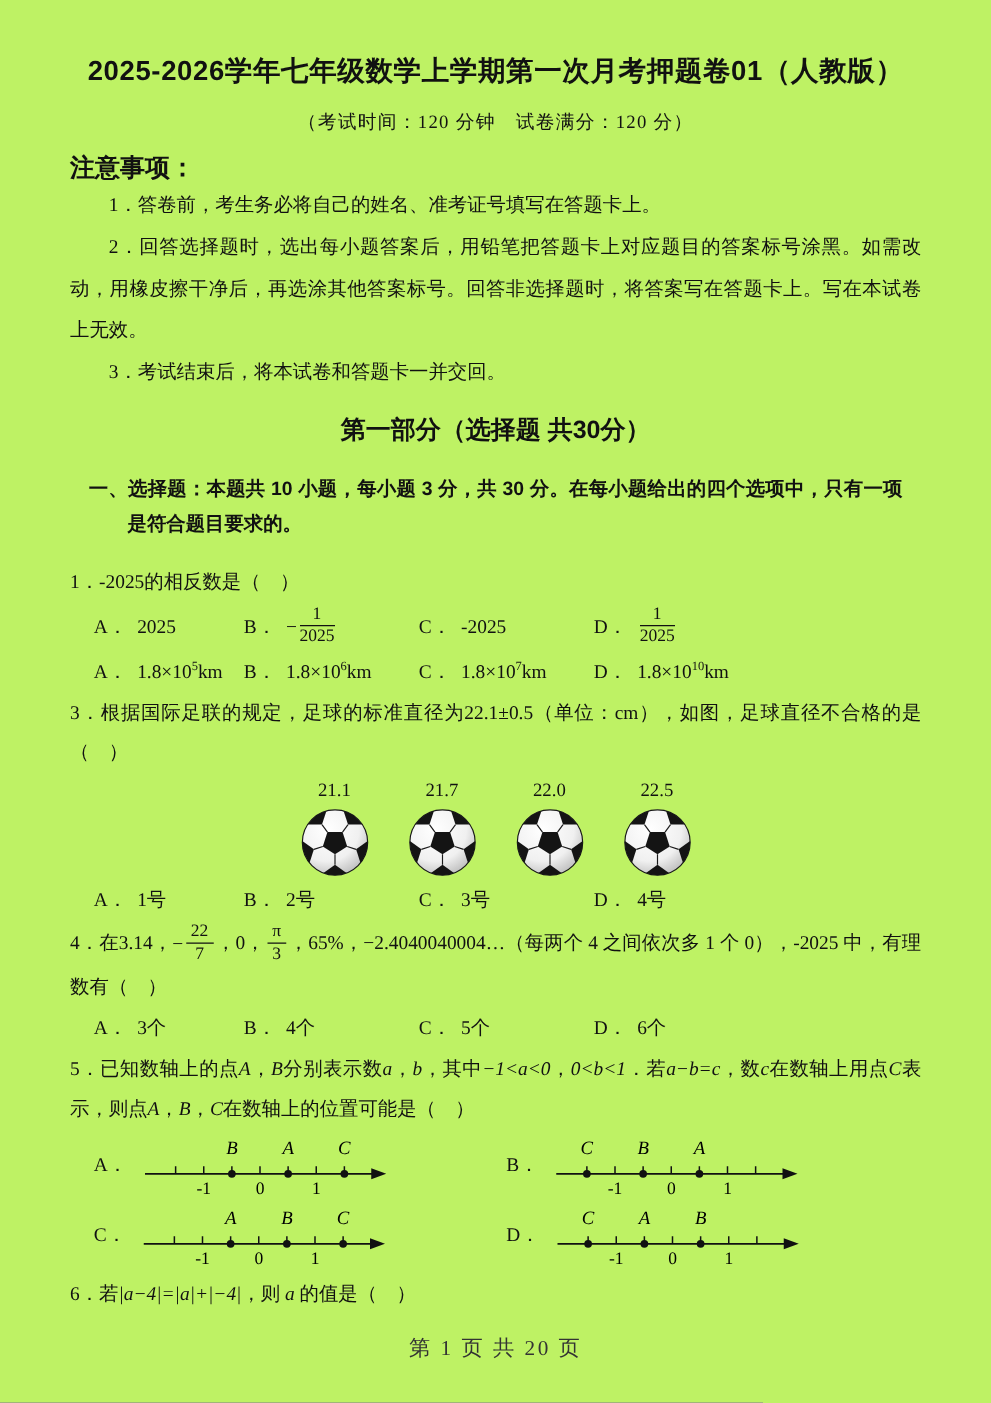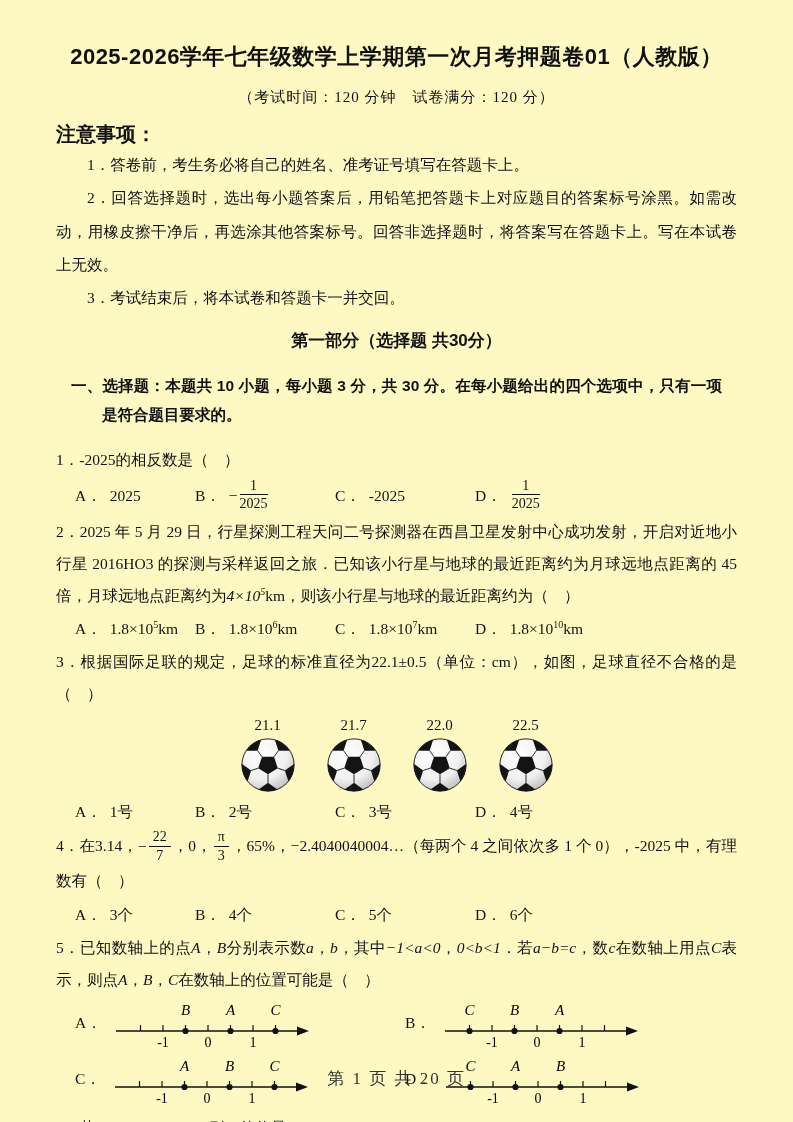--- a/index.html
+++ b/index.html
@@ -1,20 +1,20 @@
 <!DOCTYPE html>
 <html><head>
 <meta charset="utf-8">
 <style>
   html,body{margin:0;padding:0;background:#888;}
   .page{
     position:relative;
     width:793px;height:1122px;
     margin:0 auto;
-    background:#fef9c3;
+    background:#bef264;
     box-sizing:border-box;
     padding:34px 56px 0 56px;
     font-family:"Liberation Serif","DejaVu Serif",serif;
     font-size:15.5px;
     color:#111;
     overflow:hidden;
   }
   .hd-title{
     font-family:"Liberation Sans","DejaVu Sans",sans-serif;
     font-weight:900;
@@ -33,21 +33,21 @@
     font-family:"Liberation Sans","DejaVu Sans",sans-serif;
     font-weight:bold;
     font-size:20px;
     margin-top:14px;
   }
   p.note{margin:0;line-height:2.15;text-align:justify;text-indent:2em;}
   .red{color:#e60000;}
   .sec-heading{
     font-family:"Liberation Sans","DejaVu Sans",sans-serif;
     font-weight:bold;
-    font-size:17px;
+    font-size:20px;
     text-align:center;
     margin:10px 0 4px 0;
     line-height:1.9;
   }
   .instructions{
     font-family:"Liberation Sans","DejaVu Sans",sans-serif;
     font-weight:bold;
     font-size:15.5px;
     line-height:1.85;
     margin:15px;
@@ -181,21 +181,20 @@
       </span>
     <span class="opt">
         <span class="ol">D．</span>
         <span class="frac">
           <span class="num">1</span>
           <span class="den">2025</span>
         </span>
       </span>
   </div>
 
-  <p class="stem"><span>2．2025 年 5 月 29 日，行星探测工程天问二号探测器在西昌卫星发射中心成功发射，开启对近地小行星 2016HO3 的探测与采样返回之旅．已知该小行星与地球的最近距离约为月球远地点距离的 45 倍，月球远地点距离约为</span><span class="var"><span>4×10</span><sup>5</sup></span><span>km</span><span>，则该小行星与地球的最近距离约为（　）</span></p>
   <div class="opts">
     <span class="opt c1">
         <span class="ol">A．</span>
         <span><span>1.8×10</span><sup>5</sup><span>km</span></span>
       </span>
     <span class="opt c2">
         <span class="ol">B．</span>
         <span><span>1.8×10</span><sup>6</sup><span>km</span></span>
       </span>
     <span class="opt c3">

